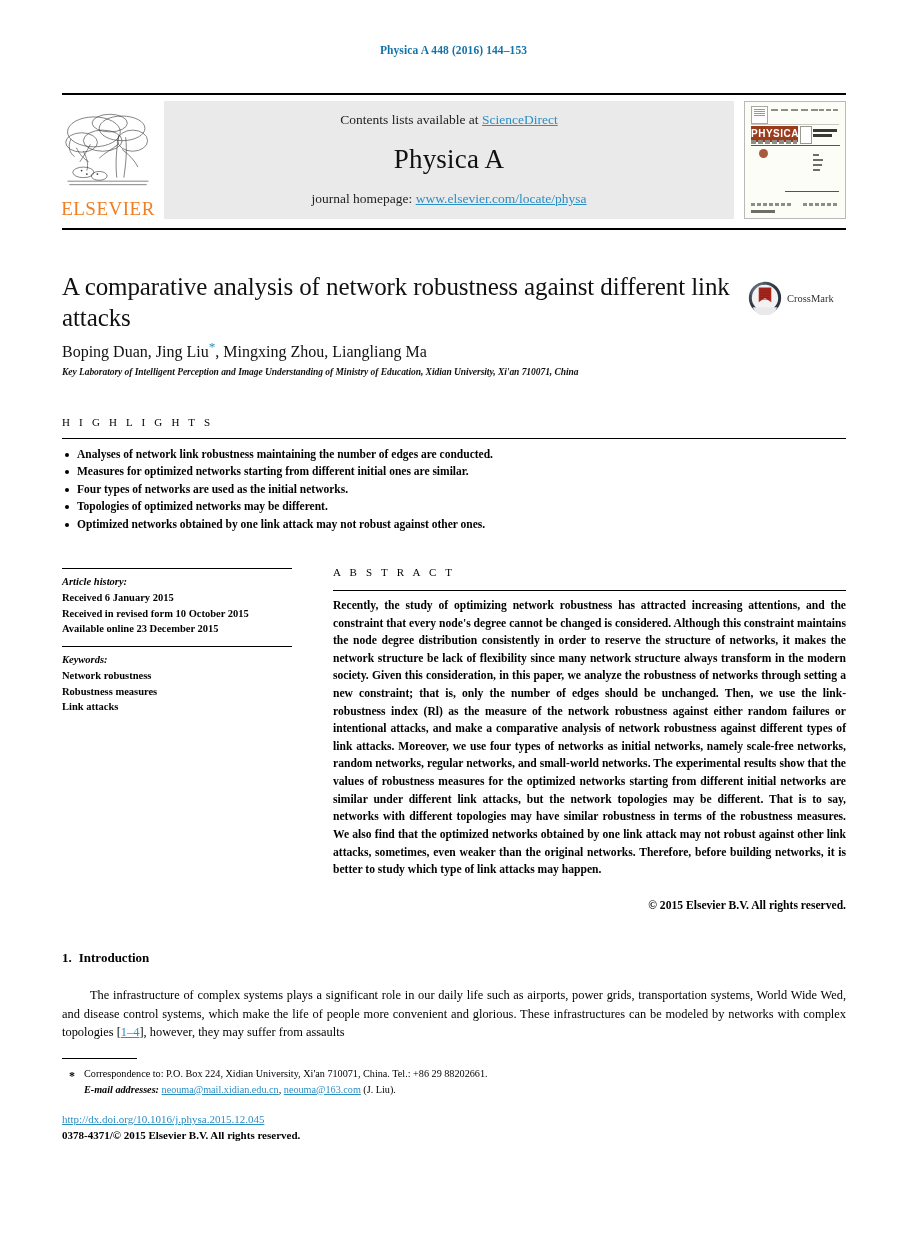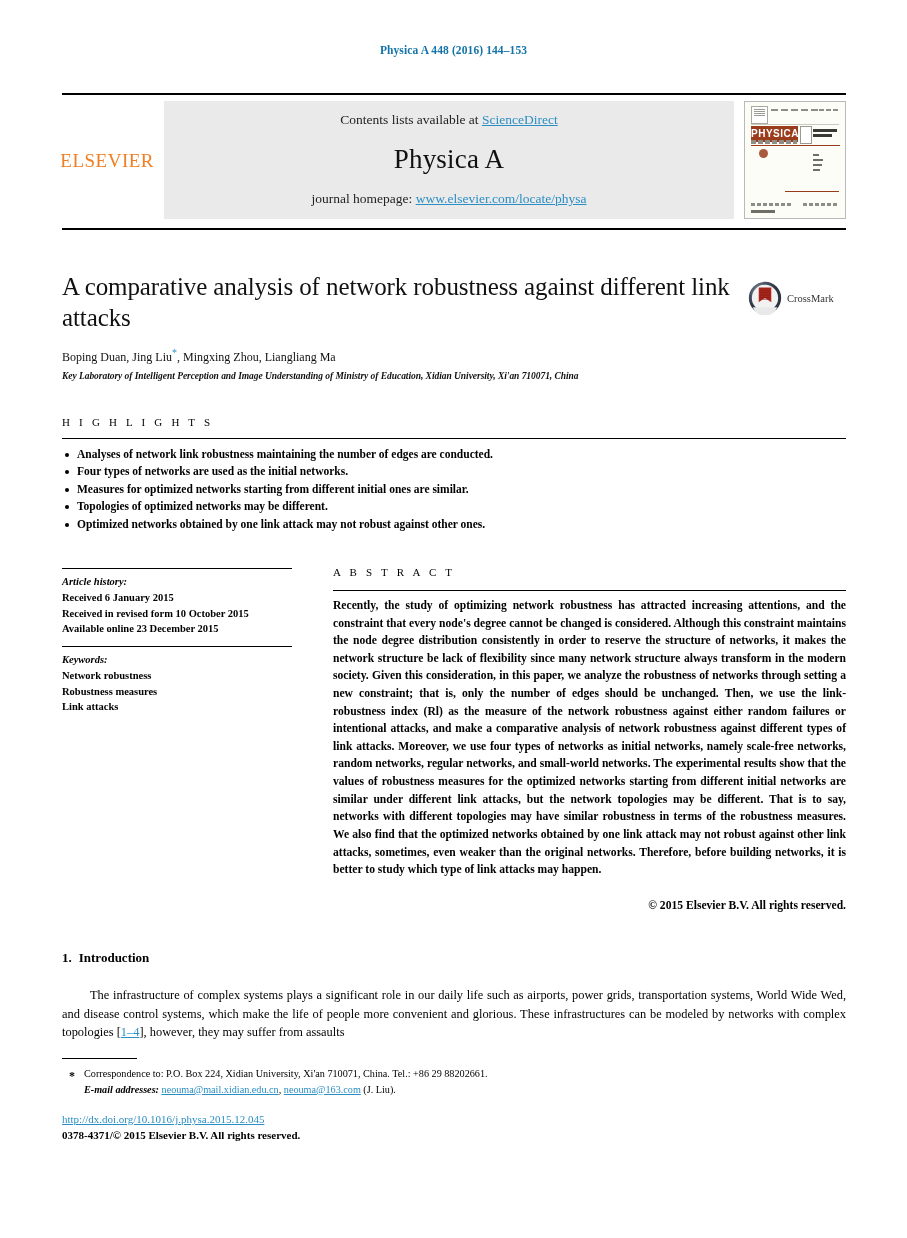--- a/index.html
+++ b/index.html
@@ -47,20 +47,21 @@
   }
   .masthead-inner {
     display: flex;
     align-items: stretch;
     height: 118px;
   }
   .elsevier-logo {
     width: 92px;
     flex: 0 0 92px;
     display: flex;
+    flex-direction: column;
     justify-content: flex-end;
     align-items: center;
     padding-bottom: 1px;
     text-align: center;
   }
   .elsevier-tree {
     width: 88px;
     height: 90px;
     display: block;
   }
@@ -212,22 +213,22 @@
   .paper-title {
     font-family: "Liberation Serif", serif;
     font-size: 25px;
     line-height: 1.22;
     font-weight: normal;
     color: #111;
     margin: 0;
     letter-spacing: -0.1px;
   }
   .authors {
-    margin-top: 14px;
-    font-size: 12px;
+    margin-top: 6px;
+    font-size: 16px;
     color: #111;
     font-family: "Liberation Serif", serif;
   }
   .corr-star { color: #2b8ec4; }
   .affiliation {
     margin-top: 6px;
     font-size: 9.5px;
     font-style: italic;
     font-weight: bold;
     color: #111;
@@ -513,22 +514,22 @@
       <path d="M5.5 31 h29 a15.5 15.5 0 0 1 -29 0 z" fill="#e9e9e9"></path>
     </svg>
     <span class="crossmark-text">CrossMark</span>
   </div>
 
   <div class="highlights">
     <div class="sec-head">H I G H L I G H T S</div>
     <div class="rule-thick"></div>
     <ul class="hl-list">
       <li>Analyses of network link robustness maintaining the number of edges are conducted.</li>
+      <li>Measures for optimized networks starting from different initial ones are similar.</li>
       <li>Four types of networks are used as the initial networks.</li>
-      <li>Measures for optimized networks starting from different initial ones are similar.</li>
       <li>Topologies of optimized networks may be different.</li>
       <li>Optimized networks obtained by one link attack may not robust against other ones.</li>
     </ul>
   </div>
 
   <div class="info-abs">
 
     <div class="col-info">
       <div class="info-rule"></div>
       <div class="info-group">

